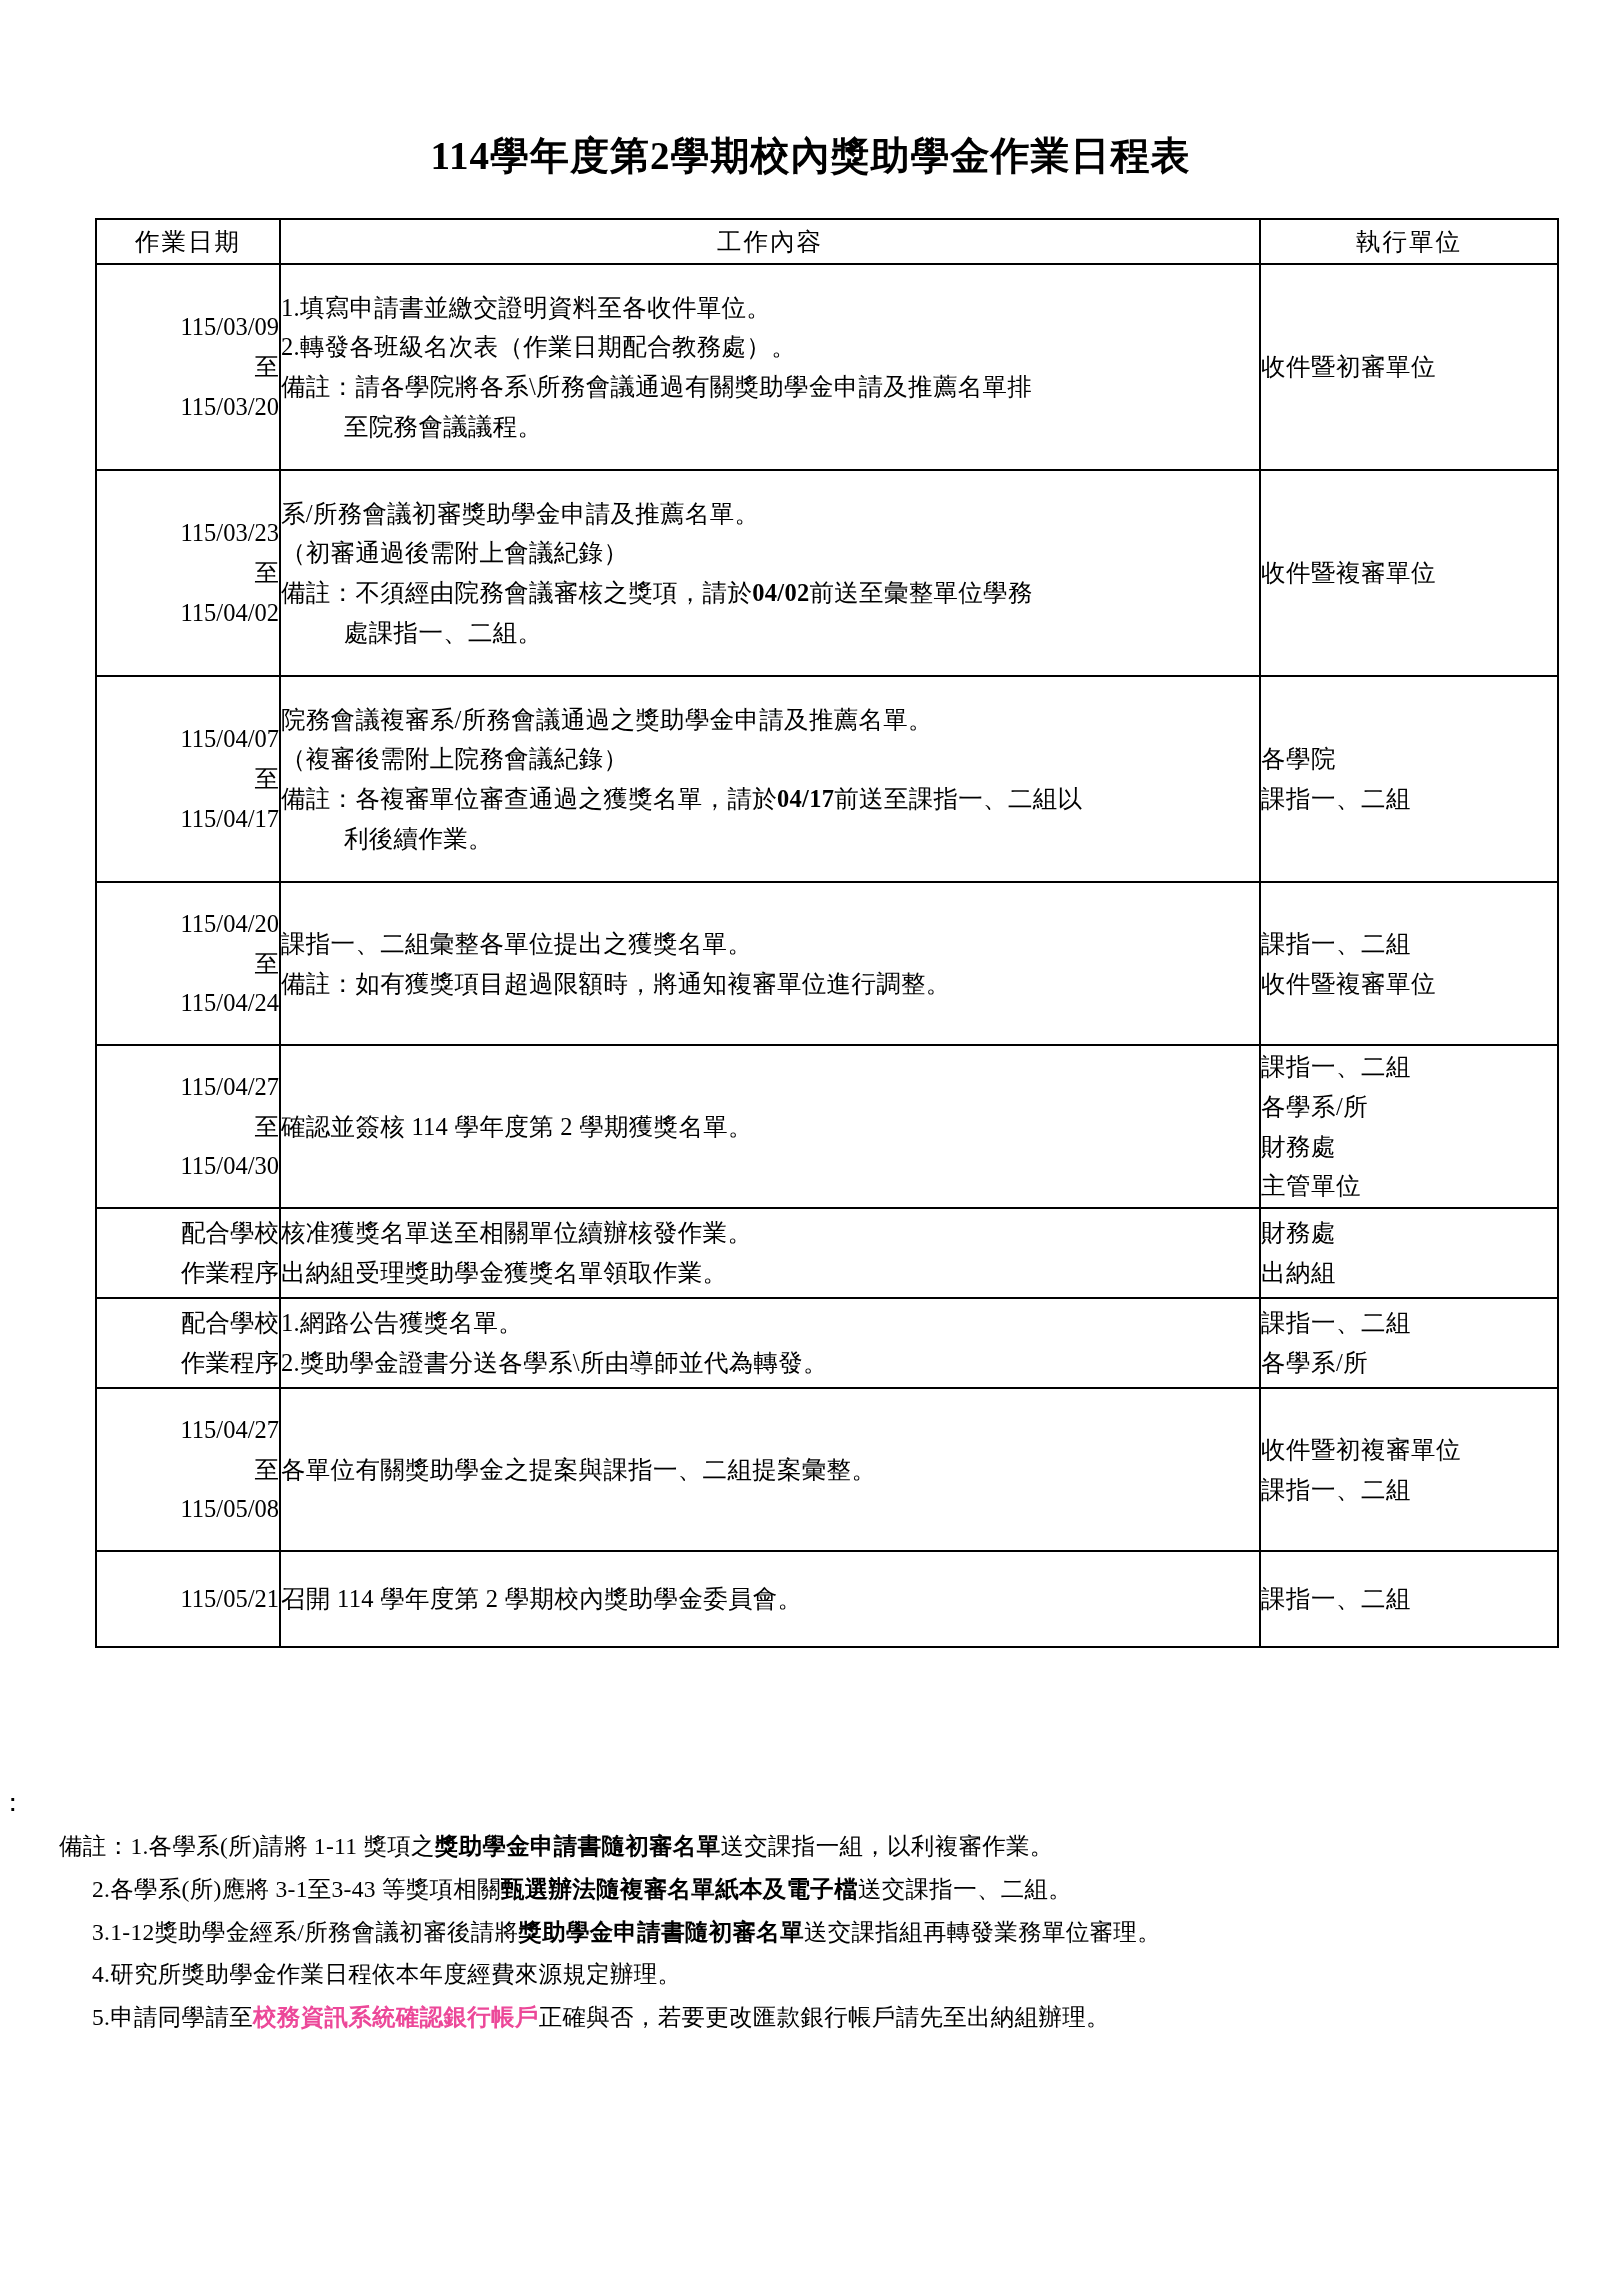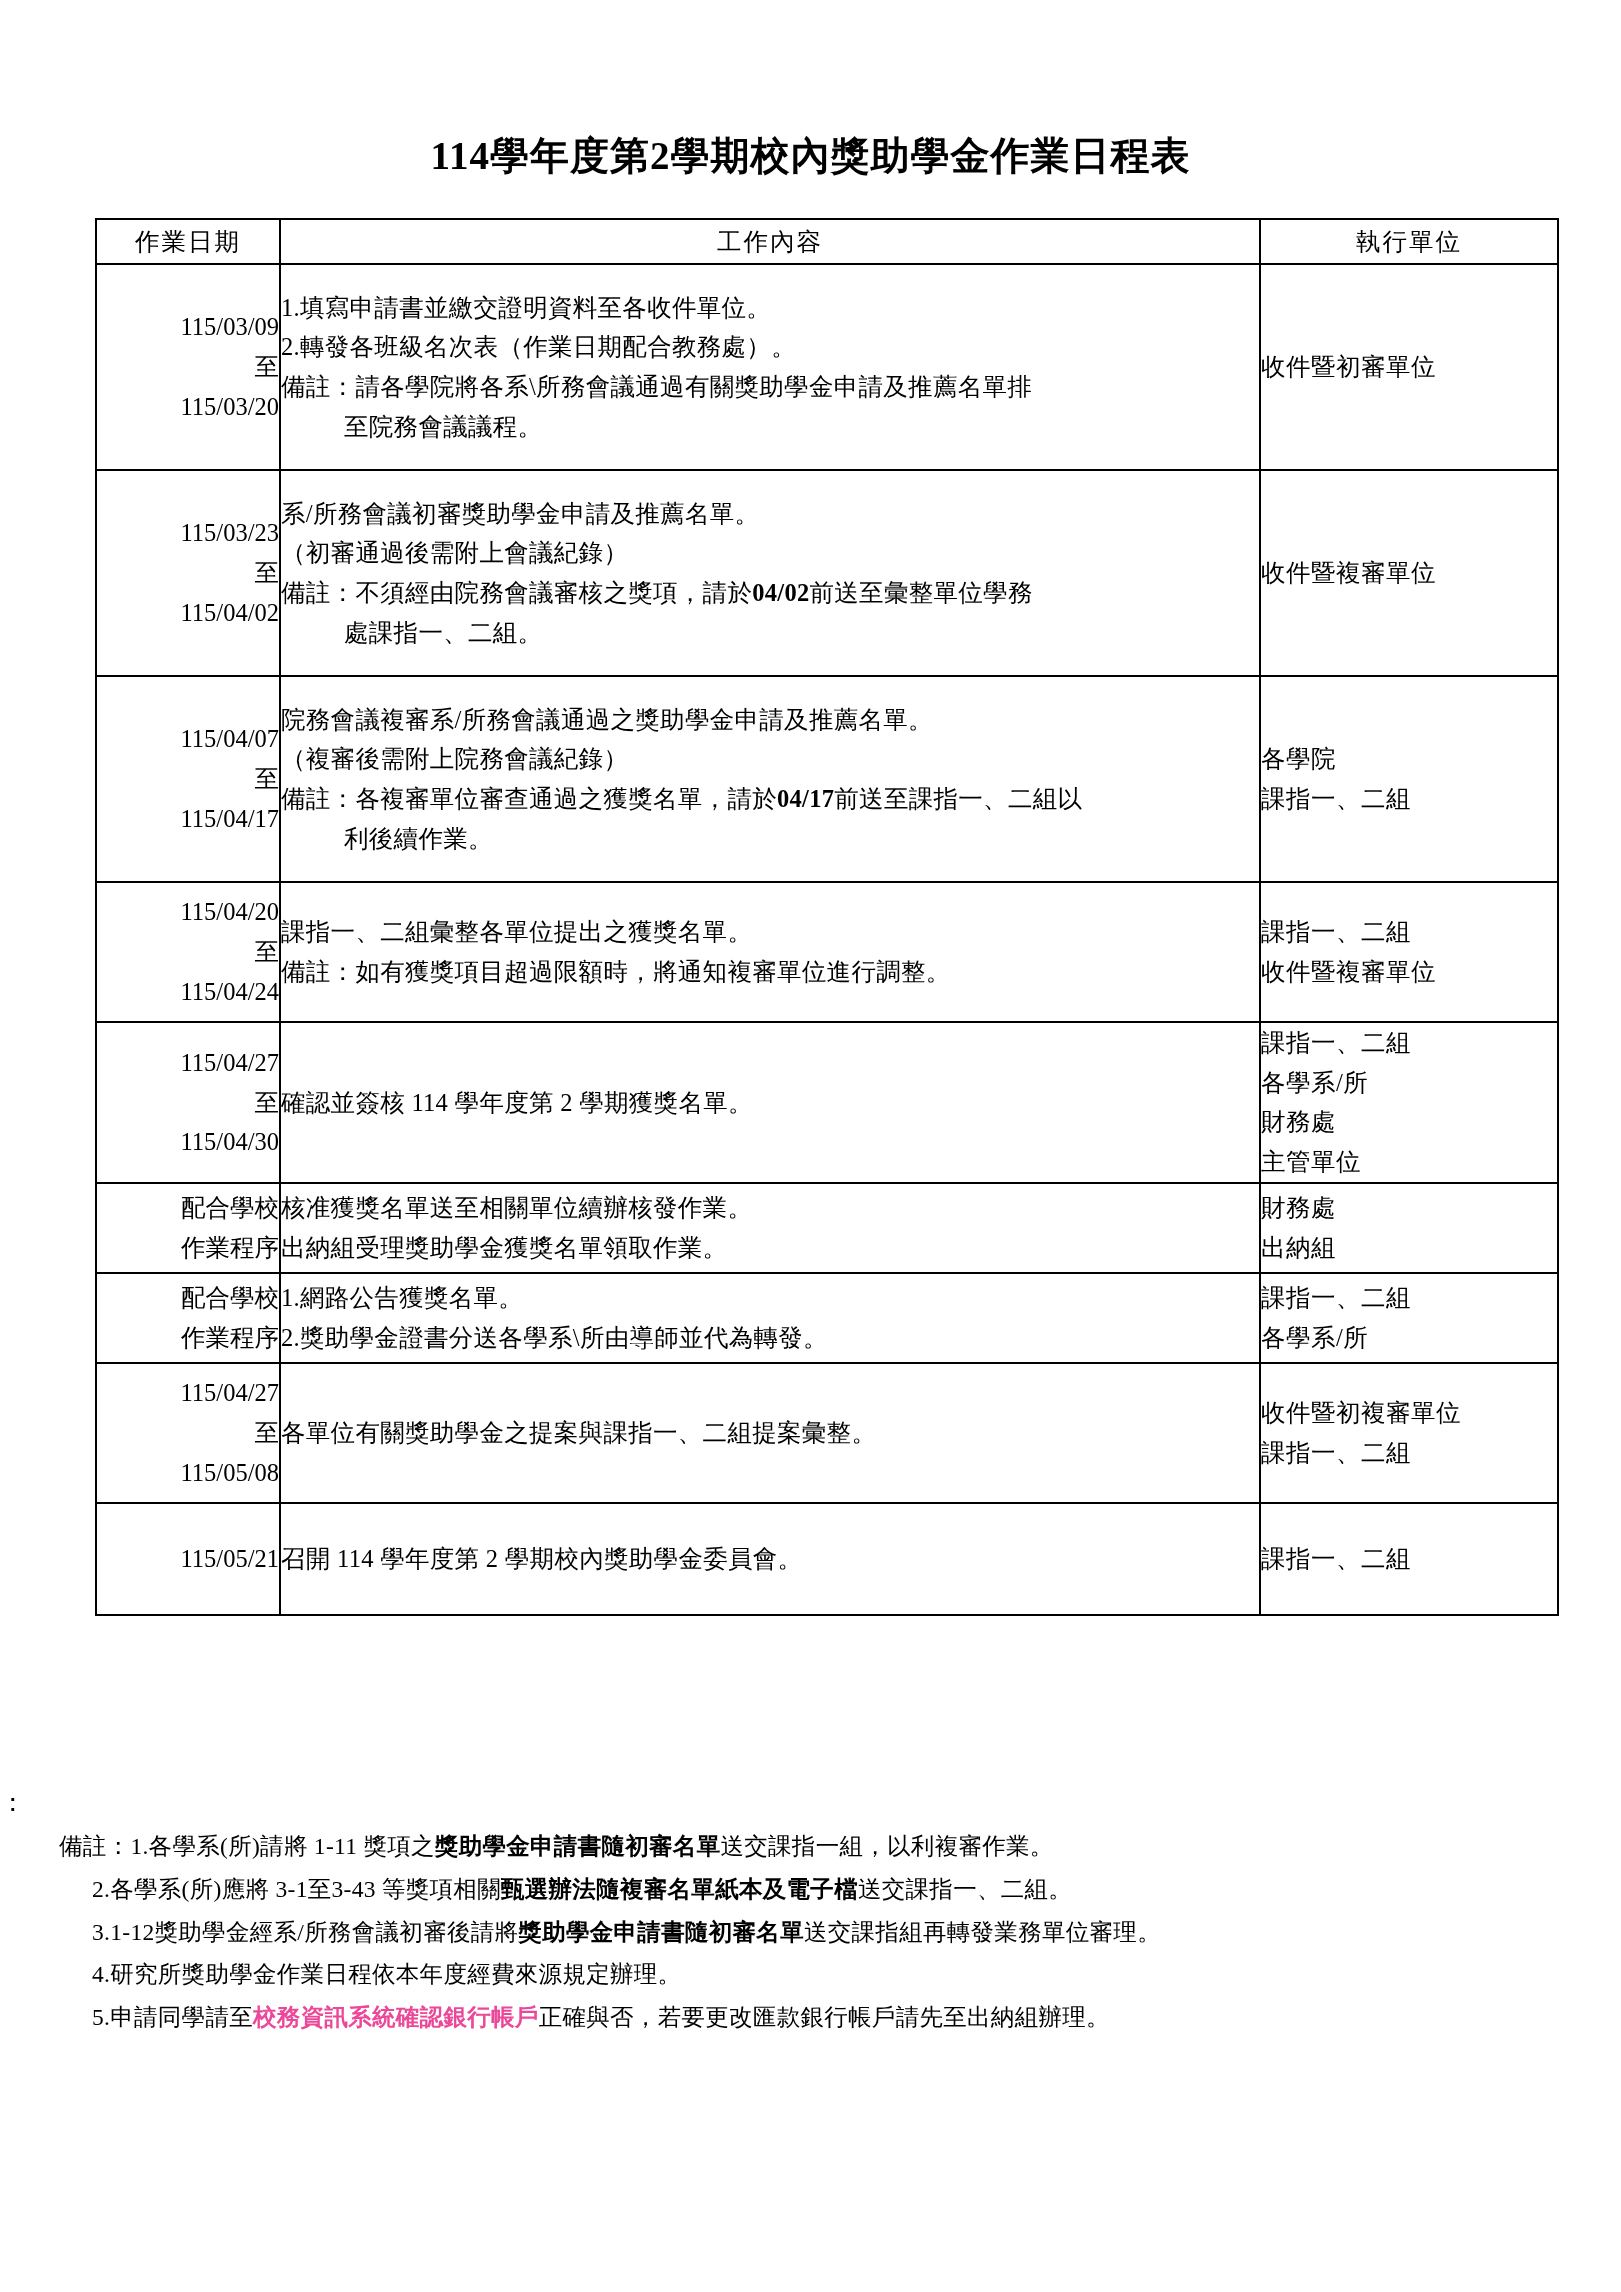--- a/index.html
+++ b/index.html
@@ -87,23 +87,23 @@
     line-height: 1.62;
     padding: 7.8px 5.9px 7.8px 7.8px;
     letter-spacing: 0.3px;
   }
   .cell-work .wline { display: block; }
   .cell-work .wline.indent { text-indent: 63px; }
   .cell-work b { font-weight: bold; }
 
   
   .r-tall    { height: 206px; }
-  .r-mid     { height: 140px; }
+  .r-mid     { height: 163px; }
   .r-short   { height: 90px; }
-  .r-xshort  { height: 112px; }
+  .r-xshort  { height: 96px; }
 
   
   .artifact {
     position: absolute;
     left: 0px;
     top: 1790px;
     font-size: 25.5px;
     line-height: 1;
     color: #000;
   }

